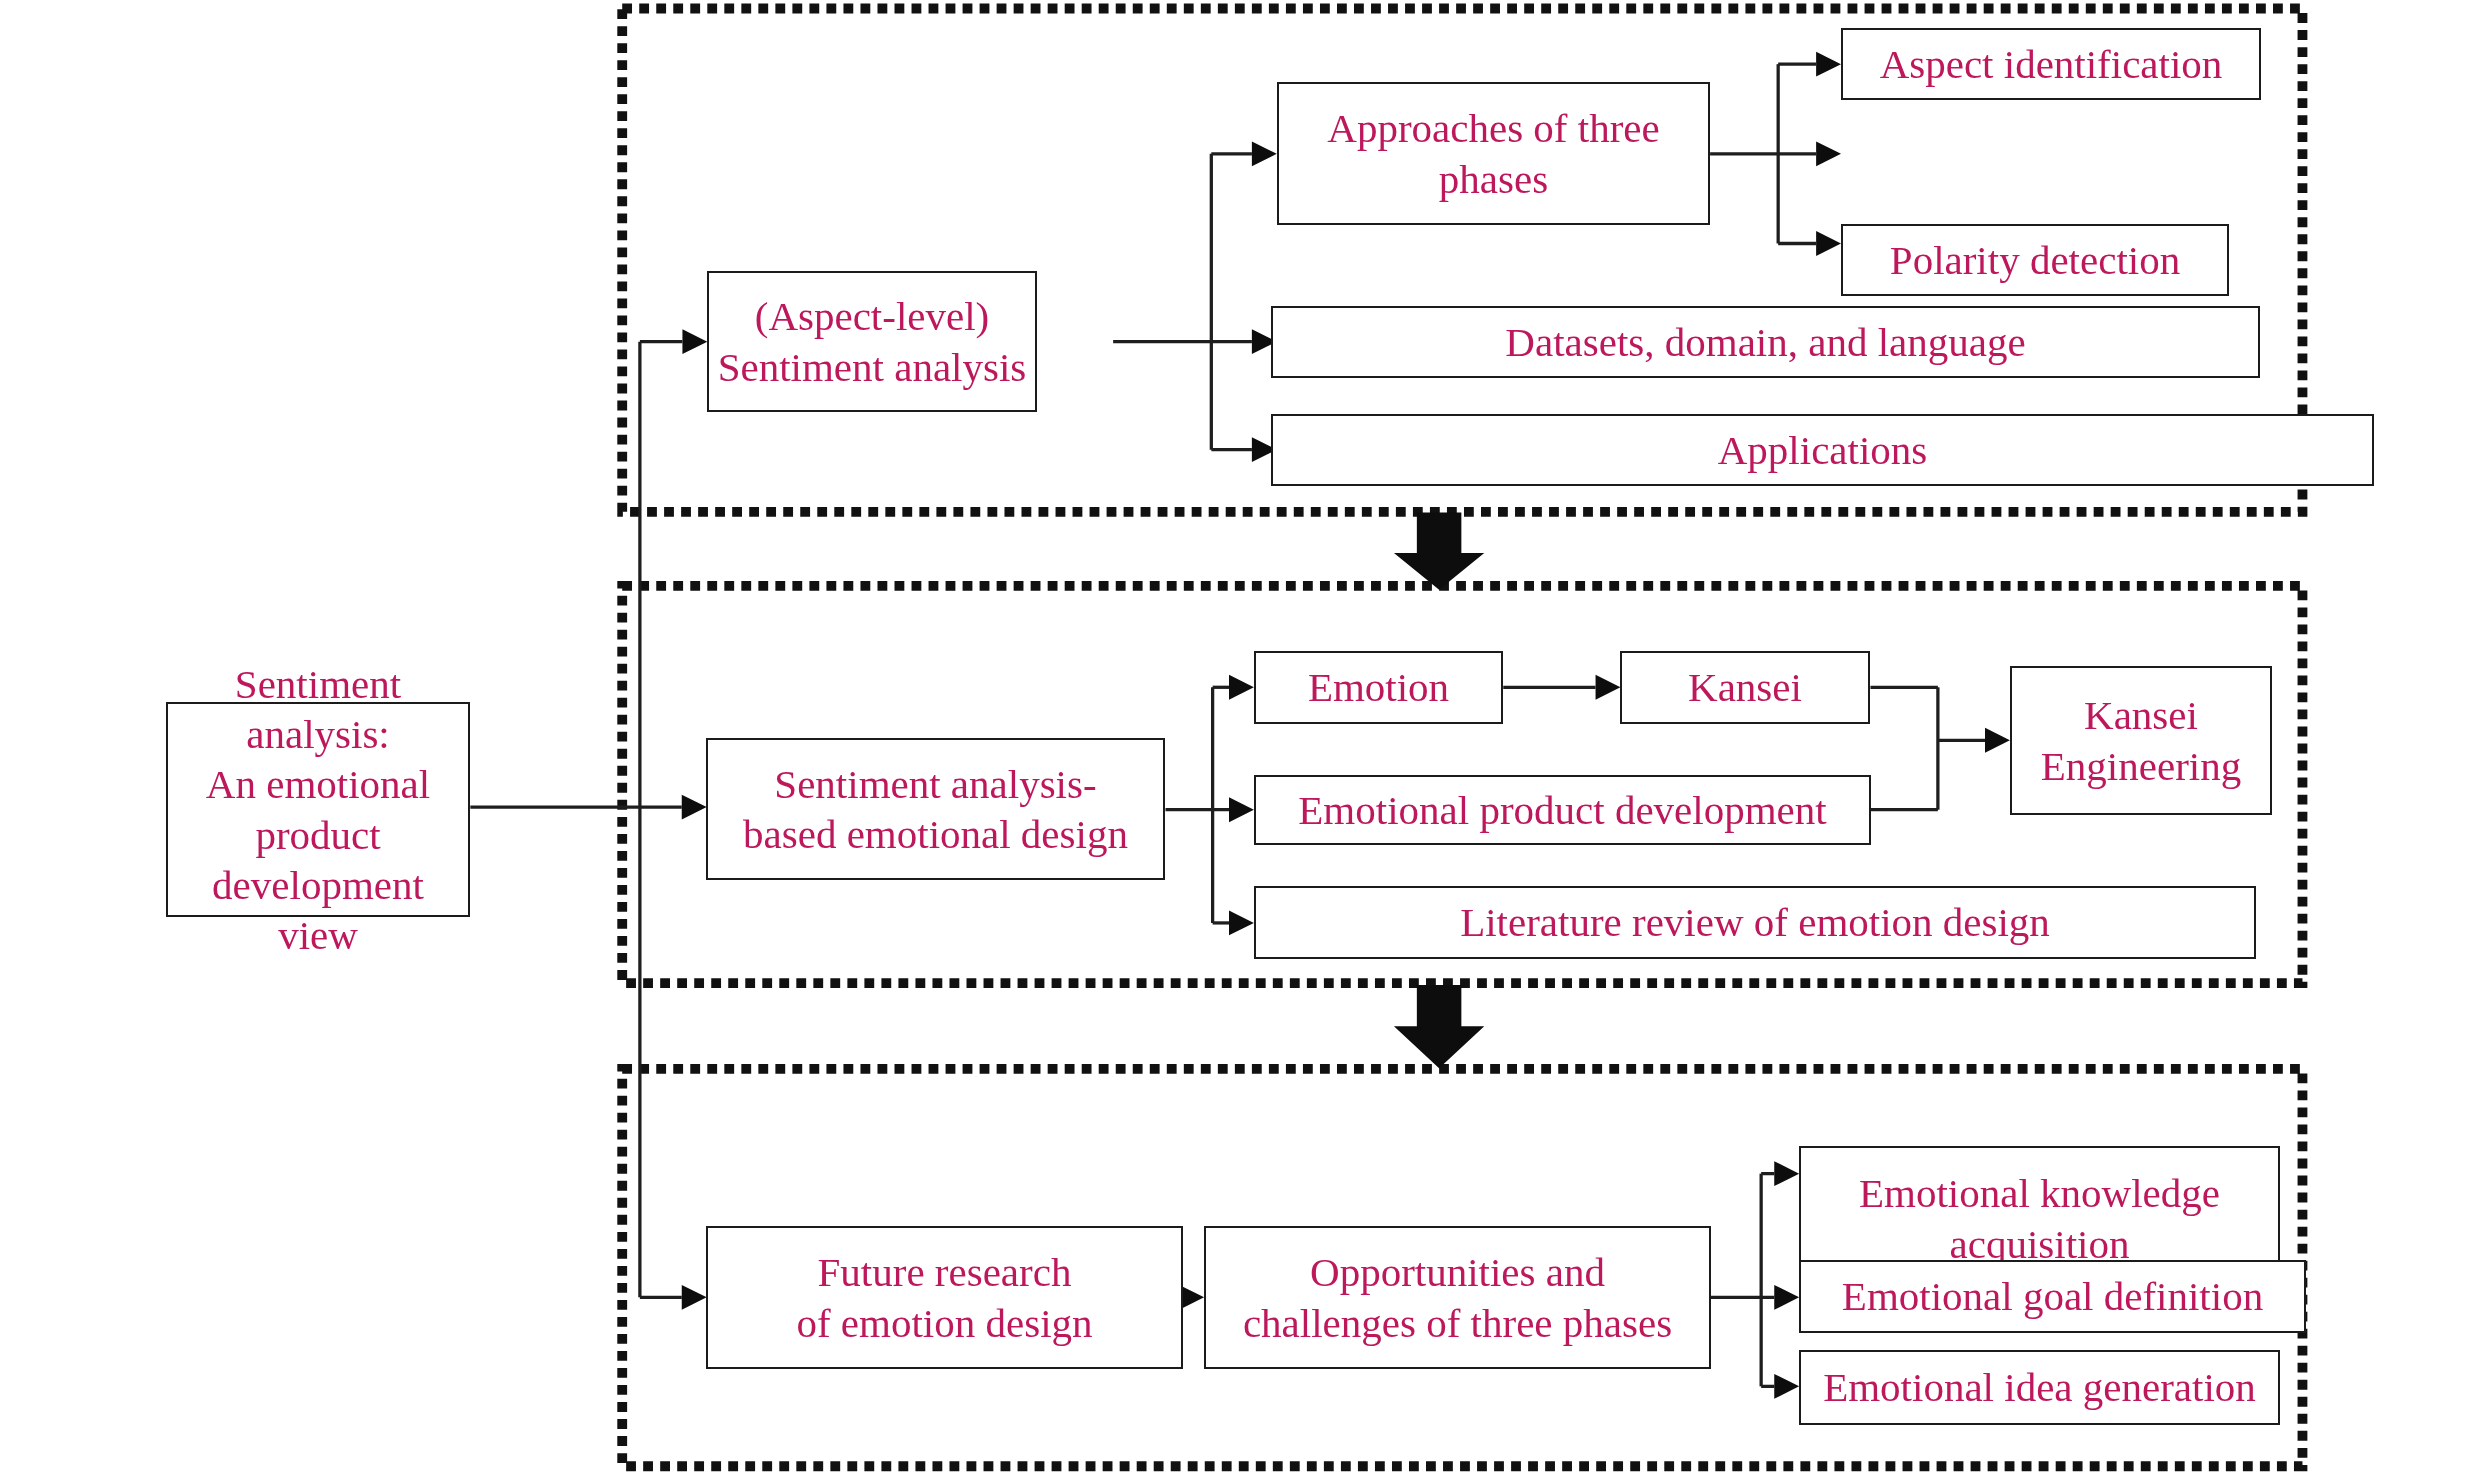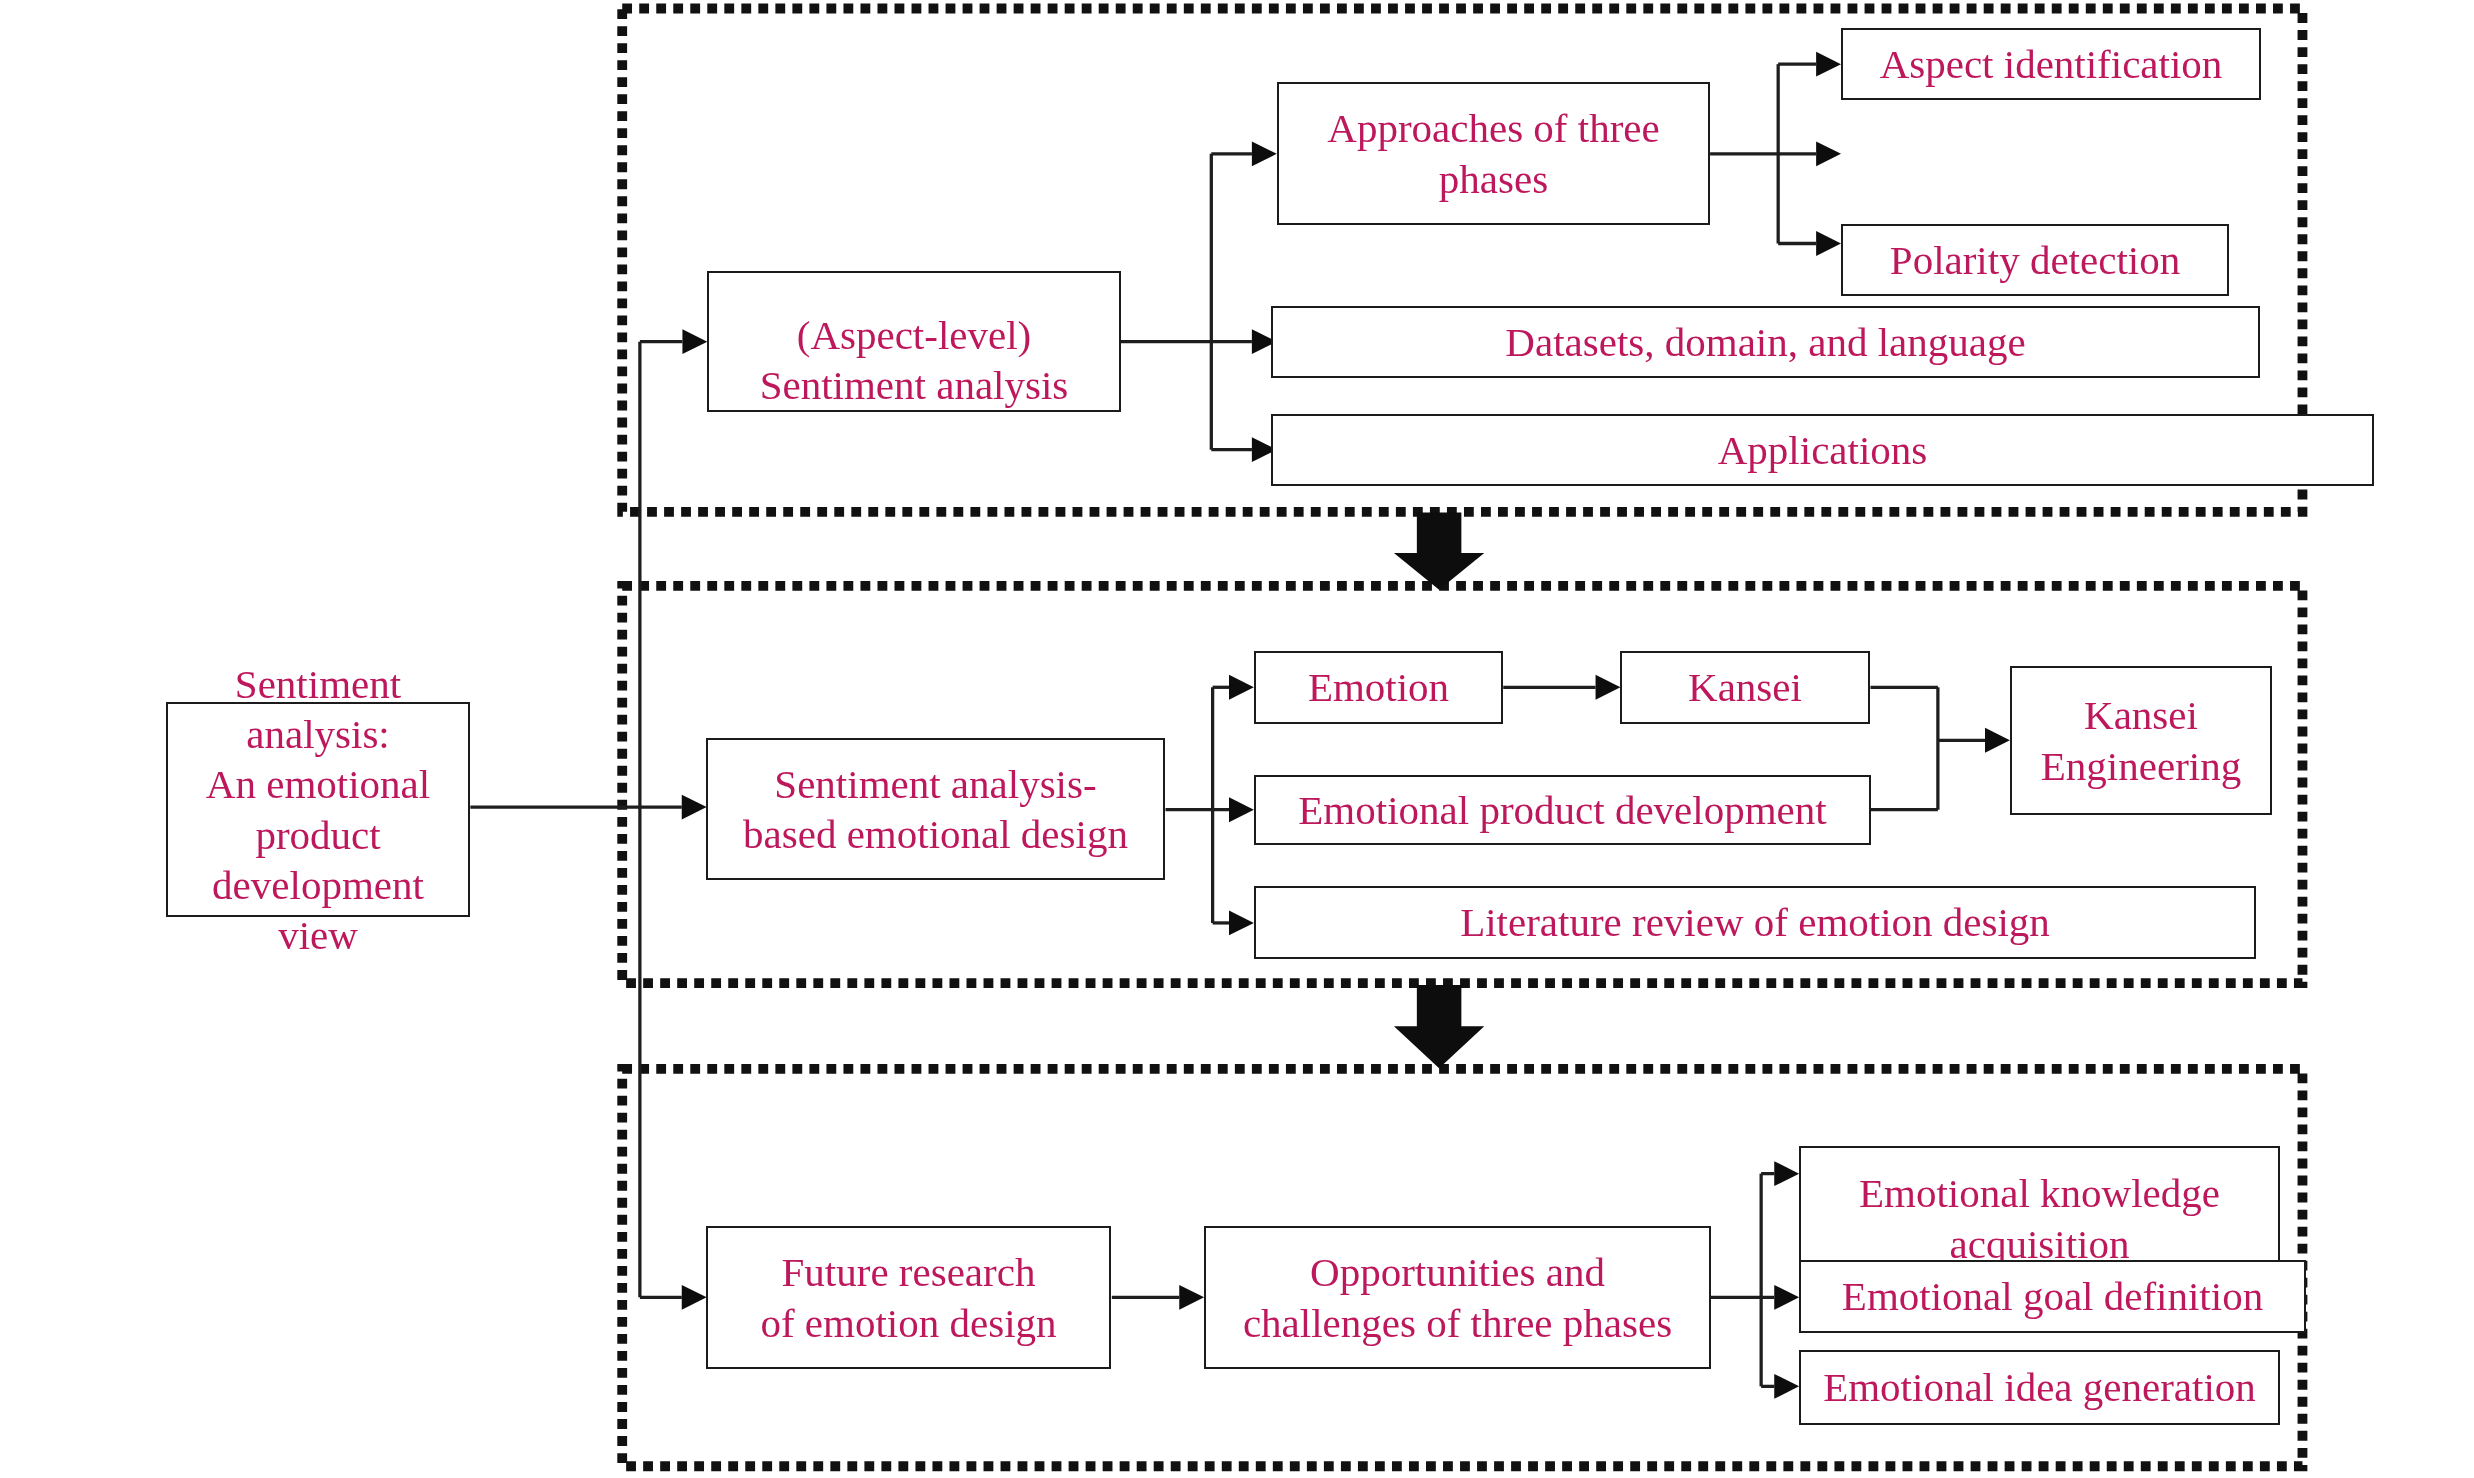--- a/index.html
+++ b/index.html
@@ -112,21 +112,21 @@
       <polygon points="2164,1505 2232,1505 2232,1568 2267,1568 2198,1632 2129,1568 2164,1568"></polygon>
     </g>
   </svg>
 
   <div class="box" style="left:166px; top:702px; width:304px; height:215px;">
     <span class="lbl">Sentiment analysis:
 An emotional product
 development view</span>
   </div>
 
-  <div class="box" style="left:707px; top:271px; width:414px; height:141px;align-items:flex-end;">
+  <div class="box" style="left:707px; top:271px; width:330px; height:141px;">
     <span class="lbl">(Aspect-level)
 Sentiment analysis</span>
   </div>
   <div class="box" style="left:1277px; top:82px; width:433px; height:143px;">
     <span class="lbl">Approaches of three
 phases</span>
   </div>
   <div class="box" style="left:1841px; top:28px; width:420px; height:72px;">
     <span class="lbl">Aspect identification</span>
   </div>
@@ -154,21 +154,21 @@
     <span class="lbl">Kansei
 Engineering</span>
   </div>
   <div class="box" style="left:1254px; top:775px; width:617px; height:70px;">
     <span class="lbl">Emotional product development</span>
   </div>
   <div class="box" style="left:1254px; top:886px; width:1002px; height:73px;">
     <span class="lbl">Literature review of emotion design</span>
   </div>
 
-  <div class="box" style="left:706px; top:1226px; width:405px; height:143px;">
+  <div class="box" style="left:706px; top:1226px; width:477px; height:143px;">
     <span class="lbl">Future research
 of emotion design</span>
   </div>
   <div class="box" style="left:1204px; top:1226px; width:507px; height:143px;">
     <span class="lbl">Opportunities and
 challenges of three phases</span>
   </div>
   <div class="box" style="left:1799px; top:1103px; width:481px; height:145px;margin-top:43px;">
     <span class="lbl">Emotional knowledge
 acquisition</span>

